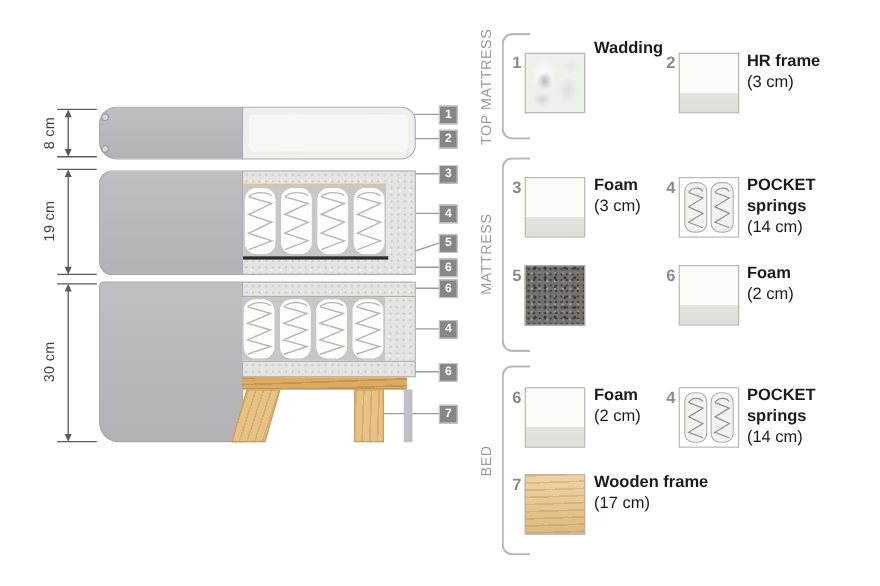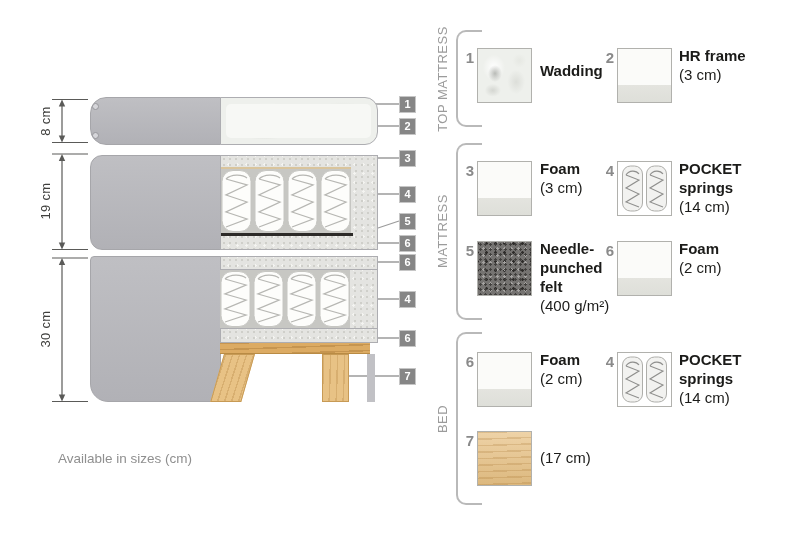--- a/index.html
+++ b/index.html
@@ -210,34 +210,33 @@
   <div class="badge" style="top:118px;">2</div>
   <div class="badge" style="top:150px;">3</div>
   <div class="badge" style="top:186px;">4</div>
   <div class="badge" style="top:213px;">5</div>
   <div class="badge" style="top:235px;">6</div>
   <div class="badge" style="top:254px;">6</div>
   <div class="badge" style="top:291px;">4</div>
   <div class="badge" style="top:330px;">6</div>
   <div class="badge" style="top:368px;">7</div>
 
-  <div class="footer-line1">Available in sizes (cm)</div>
 
   <div class="bracket" style="left:456px;top:30px;height:97px;"></div>
   <div class="bracket" style="left:456px;top:143px;height:177px;"></div>
   <div class="bracket" style="left:456px;top:332px;height:173px;"></div>
   <div class="section-label" style="left:442px;top:79px;">TOP MATTRESS</div>
   <div class="section-label" style="left:442px;top:231px;">MATTRESS</div>
   <div class="section-label" style="left:442px;top:419px;">BED</div>
 
   <div class="legend-num" style="left:459px;top:49px;">1</div>
   <div class="swatch wadding-tex" style="left:477px;top:48px;">
     <div style="position:absolute;left:18%;top:30%;width:28%;height:32%;border-radius:50%;background:radial-gradient(closest-side,#b9bbb7,rgba(185,187,183,0));"></div>
   </div>
-  <div class="legend-label" style="left:540px;top:61px;">
+  <div class="legend-label" style="left:540px;top:34px;">
     <span class="t">Wadding</span>
   </div>
 
   <div class="legend-num" style="left:599px;top:49px;">2</div>
   <div class="swatch sw-foam" style="left:617px;top:48px;"></div>
   <div class="legend-label" style="left:679px;top:46px;">
     <span class="t">HR frame</span><br>
     <span class="s">(3 cm)</span>
   </div>
 
@@ -261,24 +260,20 @@
       </g>
     </svg>
   </div>
   <div class="legend-label" style="left:679px;top:159px;">
     <span class="t">POCKET springs</span><br>
     <span class="s">(14 cm)</span>
   </div>
 
   <div class="legend-num" style="left:459px;top:242px;">5</div>
   <div class="swatch sw-felt" style="left:477px;top:241px;"></div>
-  <div class="legend-label" style="left:540px;top:239px;">
-    <span class="t">Needle-punched felt</span><br>
-    <span class="s">(400 g/m²)</span>
-  </div>
 
   <div class="legend-num" style="left:599px;top:242px;">6</div>
   <div class="swatch sw-foam" style="left:617px;top:241px;"></div>
   <div class="legend-label" style="left:679px;top:239px;">
     <span class="t">Foam</span><br>
     <span class="s">(2 cm)</span>
   </div>
 
   <div class="legend-num" style="left:459px;top:353px;">6</div>
   <div class="swatch sw-foam" style="left:477px;top:352px;"></div>
@@ -301,17 +296,17 @@
     </svg>
   </div>
   <div class="legend-label" style="left:679px;top:350px;">
     <span class="t">POCKET springs</span><br>
     <span class="s">(14 cm)</span>
   </div>
 
   <div class="legend-num" style="left:459px;top:432px;">7</div>
   <div class="swatch sw-wood" style="left:477px;top:431px;"></div>
   <div class="legend-label wide" style="left:540px;top:429px;">
-    <br>
+    <span class="t">Wooden frame</span><br>
     <span class="s">(17 cm)</span>
   </div>
 
 </div>
 
 </body></html>

